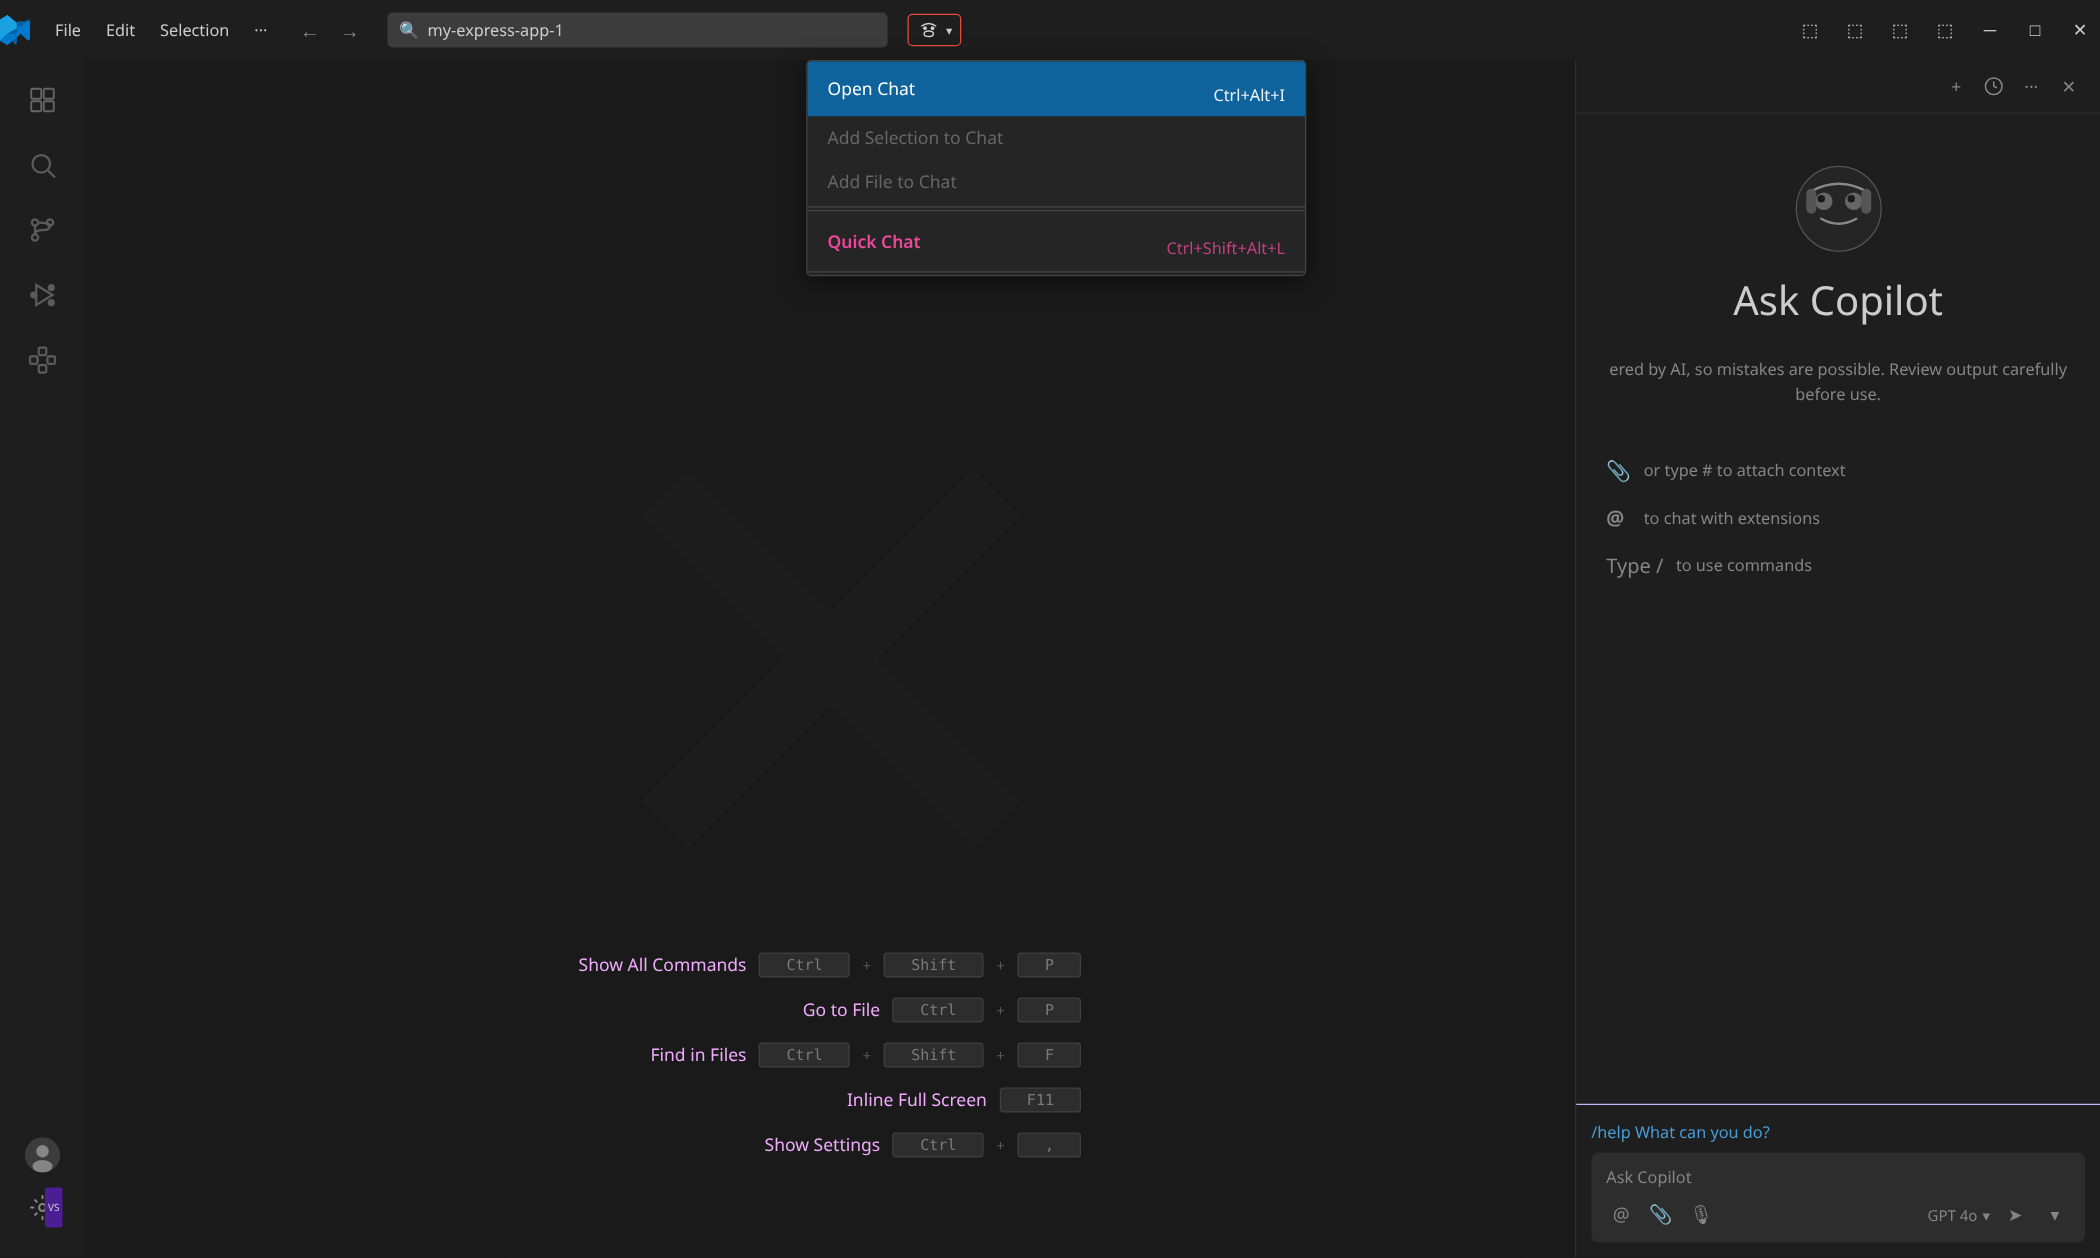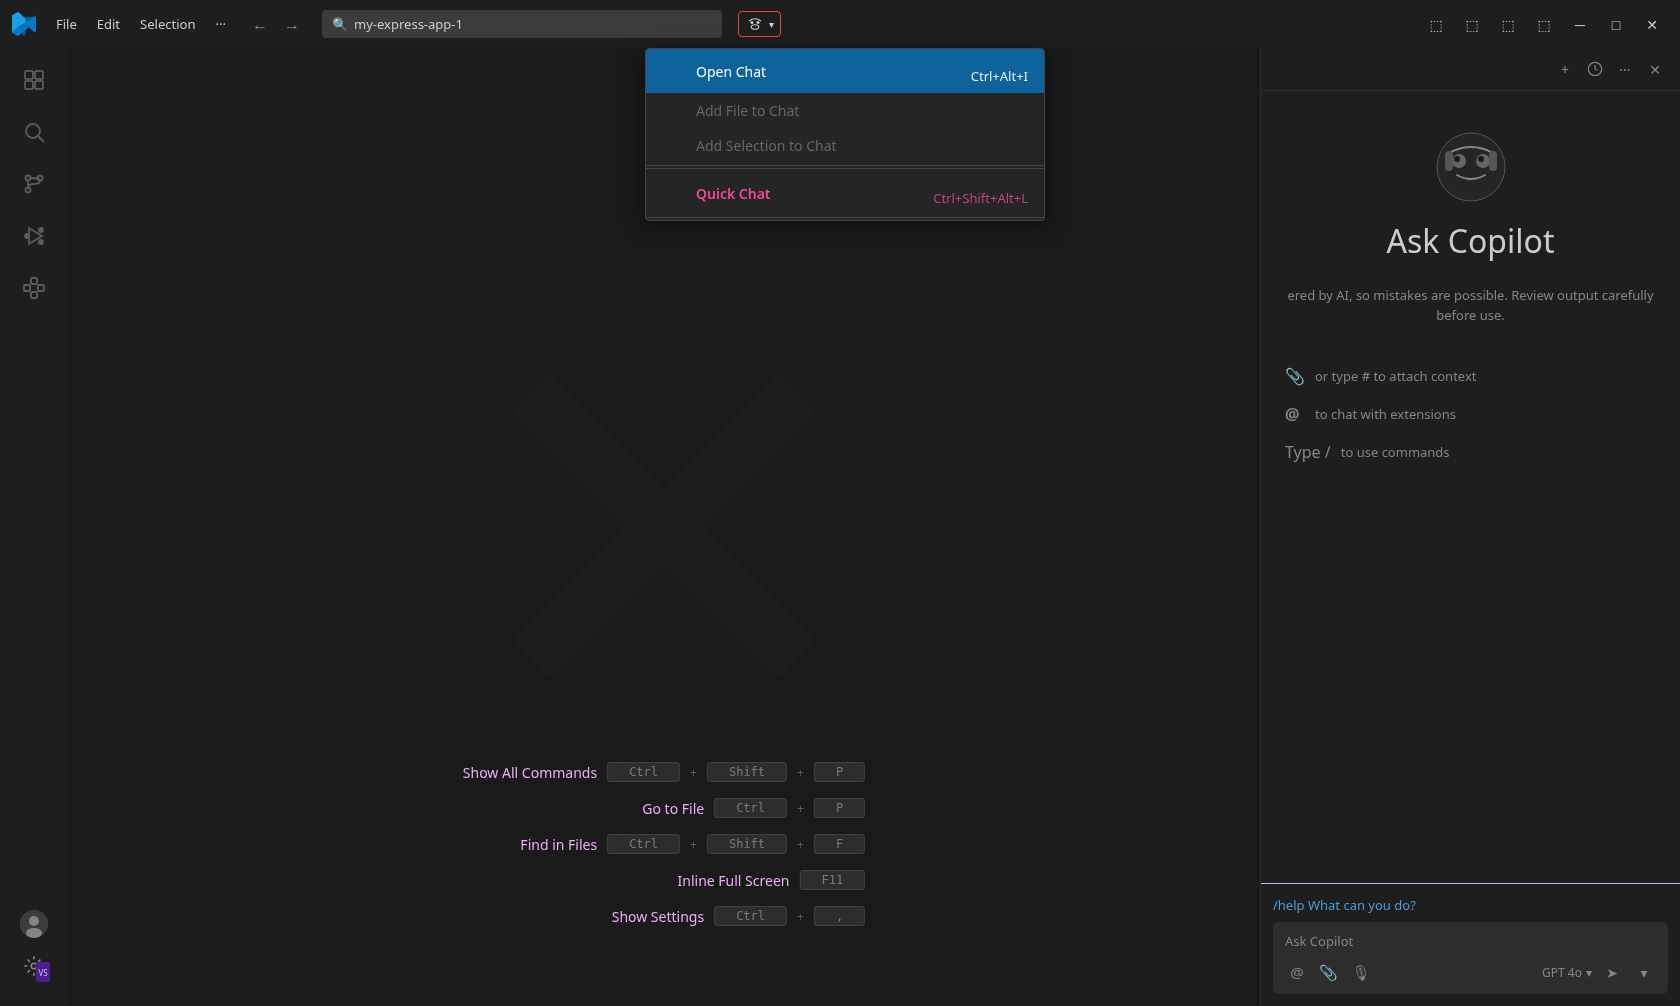--- a/index.html
+++ b/index.html
@@ -12,21 +12,21 @@
       overflow: hidden;
       position: relative;
     }
 
     
     .title-bar {
       display: flex;
       align-items: center;
       height: 48px;
       background: #1e1e1e;
-      padding: 0 12px;
+      padding: 0 0;
       gap: 8px;
       position: relative;
       z-index: 100;
     }
     .title-bar-logo {
       width: 24px;
       height: 24px;
       margin-right: 4px;
     }
     .title-bar-menu {
@@ -169,21 +169,21 @@
       cursor: pointer;
       font-size: 18px;
       border-radius: 4px;
       position: relative;
     }
     .settings-badge {
       position: absolute;
       bottom: 8px;
       right: 8px;
       width: 14px;
-      height: 20px;
+      height: 32px;
       background: #4c1d95;
       border-radius: 2px;
       font-size: 8px;
       color: #cccccc;
       display: flex;
       align-items: center;
       justify-content: center;
       text-align: right;
     }
 
@@ -410,21 +410,20 @@
       color: #666666;
       cursor: default;
     }
     .menu-separator {
       height: 1px;
       background: #454545;
       margin: 2px 0;
     }
     .menu-label {
       font-size: 14px;
-      margin-left: 34px;
     }
     .menu-keybinding {
       font-size: 13px;
       color: inherit;
       opacity: 0.8;
       margin-top: 10px;
     }
     .menu-item.active .menu-keybinding { color: #ffffff; opacity: 0.9; }
   </style>
 </head>
@@ -663,26 +662,26 @@
 
 <div class="dropdown-overlay">
   <div class="dropdown-menu">
 
     <div class="menu-item active">
       <span class="menu-label">Open Chat</span>
       <span class="menu-keybinding">Ctrl+Alt+I</span>
     </div>
 
     <div class="menu-item disabled">
+      <span class="menu-label">Add Selection to Chat</span>
+      <span class="menu-keybinding"></span>
+    </div>
+
+    <div class="menu-item disabled">
       <span class="menu-label">Add File to Chat</span>
-      <span class="menu-keybinding"></span>
-    </div>
-
-    <div class="menu-item disabled">
-      <span class="menu-label">Add Selection to Chat</span>
       <span class="menu-keybinding"></span>
     </div>
     <div class="menu-separator"></div>
 
     <div class="menu-separator"></div>
 
     <div class="menu-item">
       <span class="menu-label" style="font-weight:600;">Quick Chat</span>
       <span class="menu-keybinding">Ctrl+Shift+Alt+L</span>
     </div>

